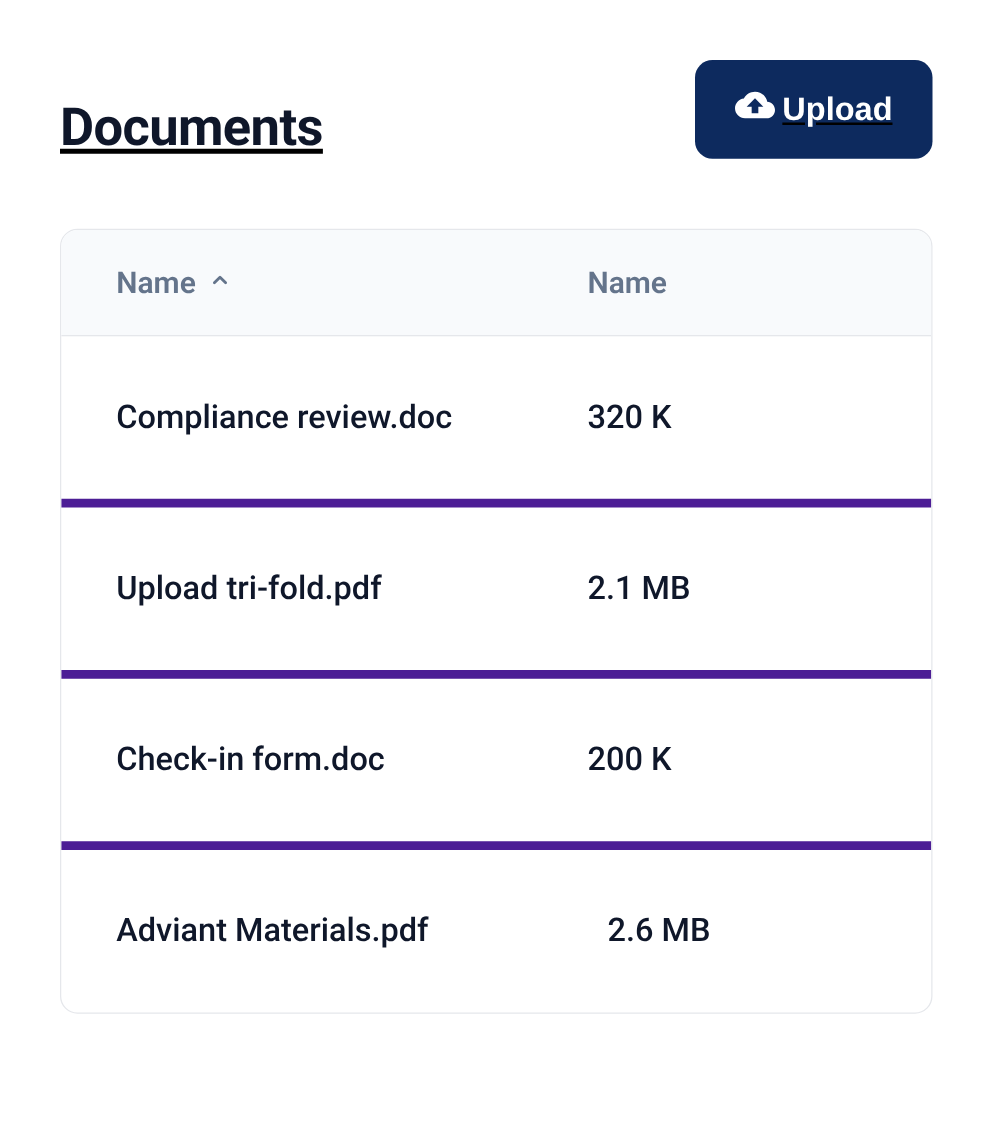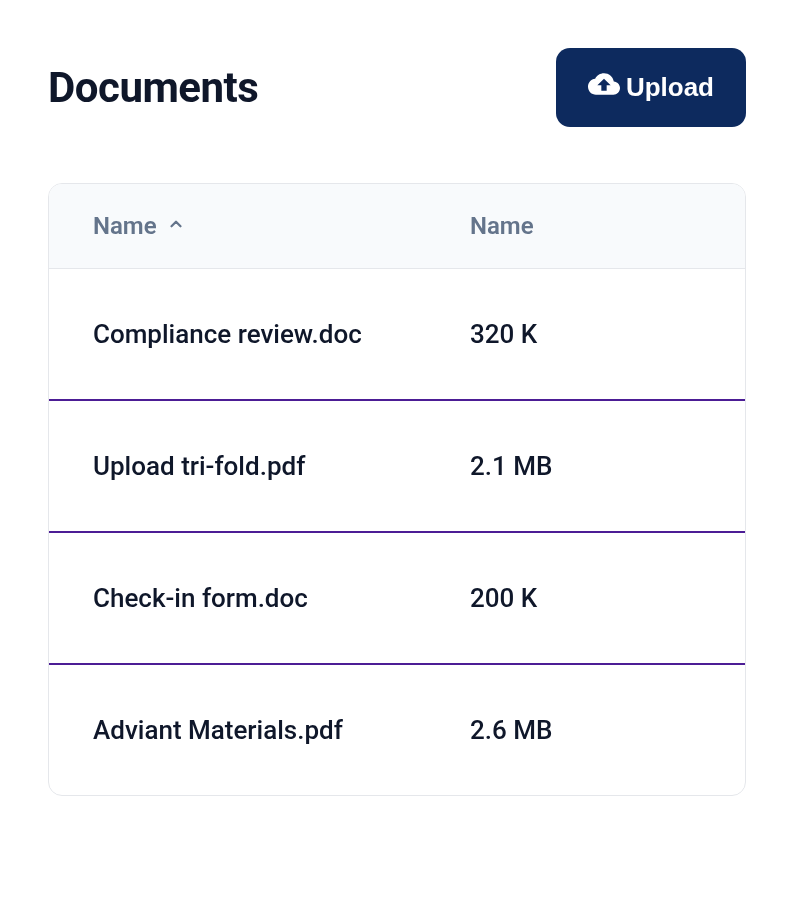--- a/index.html
+++ b/index.html
@@ -13,22 +13,23 @@
       background: #ffffff;
       width: 794px;
       height: 910px;
       padding: 48px;
       border-radius: 40px;
     }
     
     .header {
       display: flex;
       justify-content: space-between;
-      align-items: center;
+      align-items: flex-end;
       margin-bottom: 56px;
+      text-decoration: underline;
     }
     
     .page-title {
       font-size: 42px;
       font-weight: 700;
       color: #0f172a;
       letter-spacing: -0.5px;
     }
     
     .upload-button {
@@ -83,25 +84,26 @@
     
     .sort-icon {
       width: 18px;
       height: 18px;
       color: #64748b;
     }
     
     .table-row {
       display: flex;
       padding: 50px 44px;
-      border-bottom: 2px solid #4c1d95;
+      border-bottom: 7px solid #4c1d95;
     }
     
     .table-row:last-child {
       border-bottom: none;
+      gap: 16px;
     }
     
     .cell-text {
       font-size: 26px;
       font-weight: 500;
       color: #0f172a;
     }
   </style>
 </head>
 <body>

